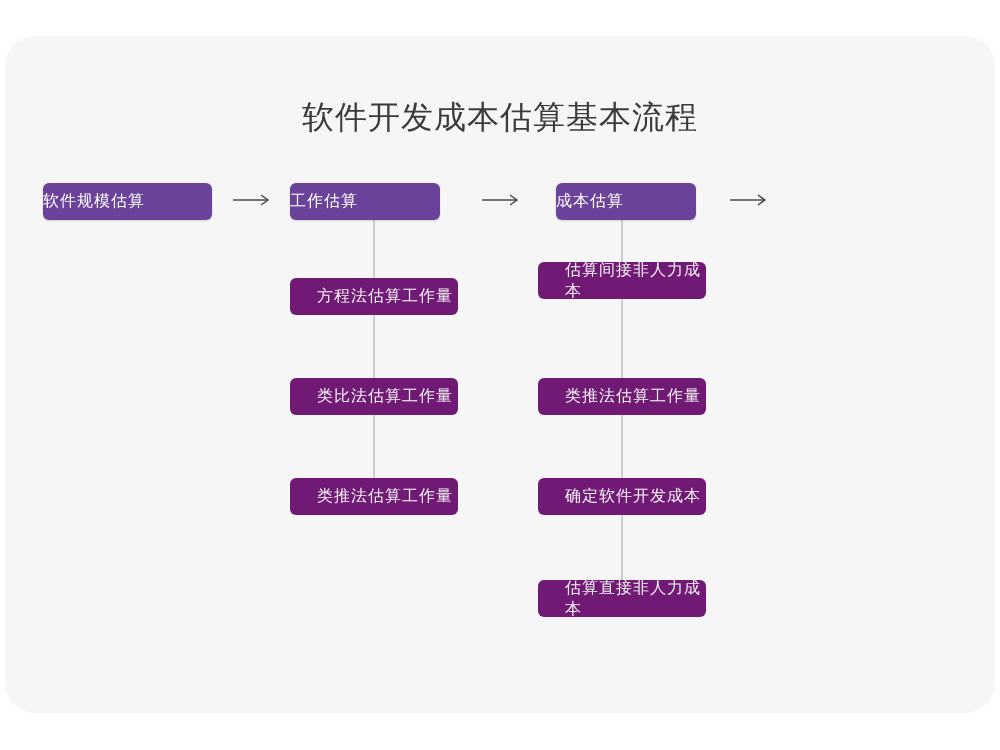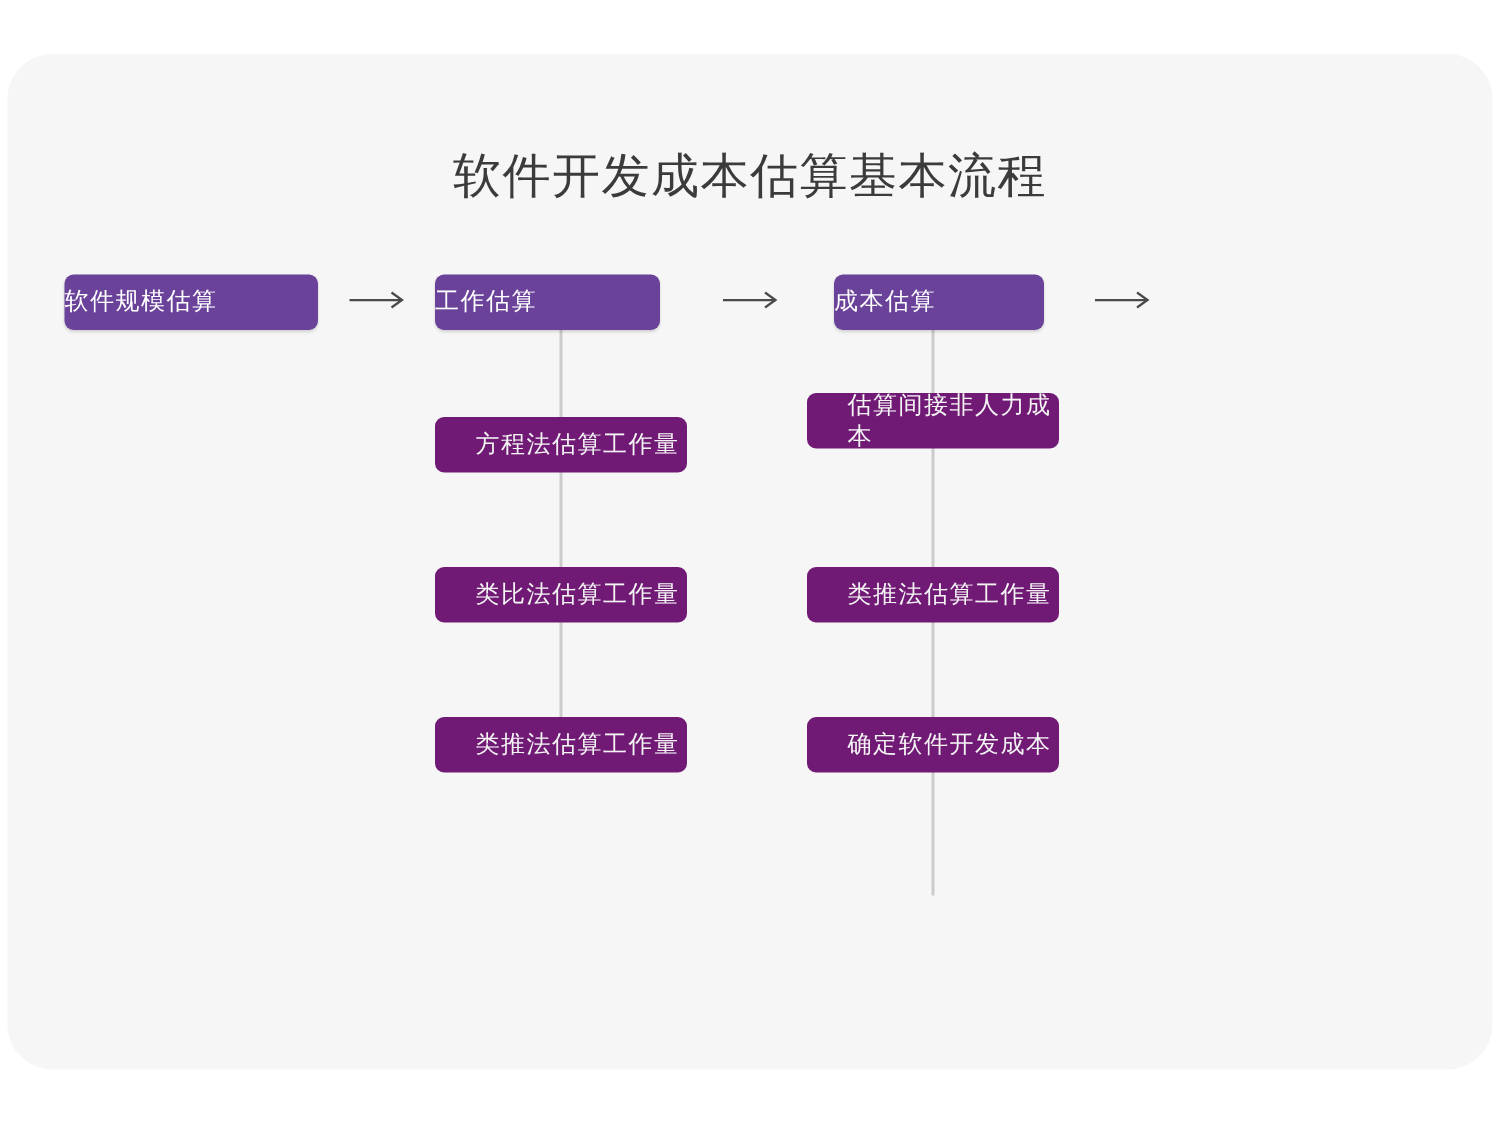--- a/index.html
+++ b/index.html
@@ -113,14 +113,17 @@
 
   <div class="node gray" style="left:538px;top:262px;width:168px;">
     <span>估算间接非人力成本</span>
   </div>
   <div class="node gray" style="left:538px;top:378px;width:168px;">
     <span>类推法估算工作量</span>
   </div>
   <div class="node gray" style="left:538px;top:478px;width:168px;">
     <span>确定软件开发成本</span>
   </div>
+  <div class="node gray" style="left:538px;top:580px;width:168px;">
+    <span>估算直接非人力成本</span>
+  </div>
 
 </div>
 
 </body></html>

